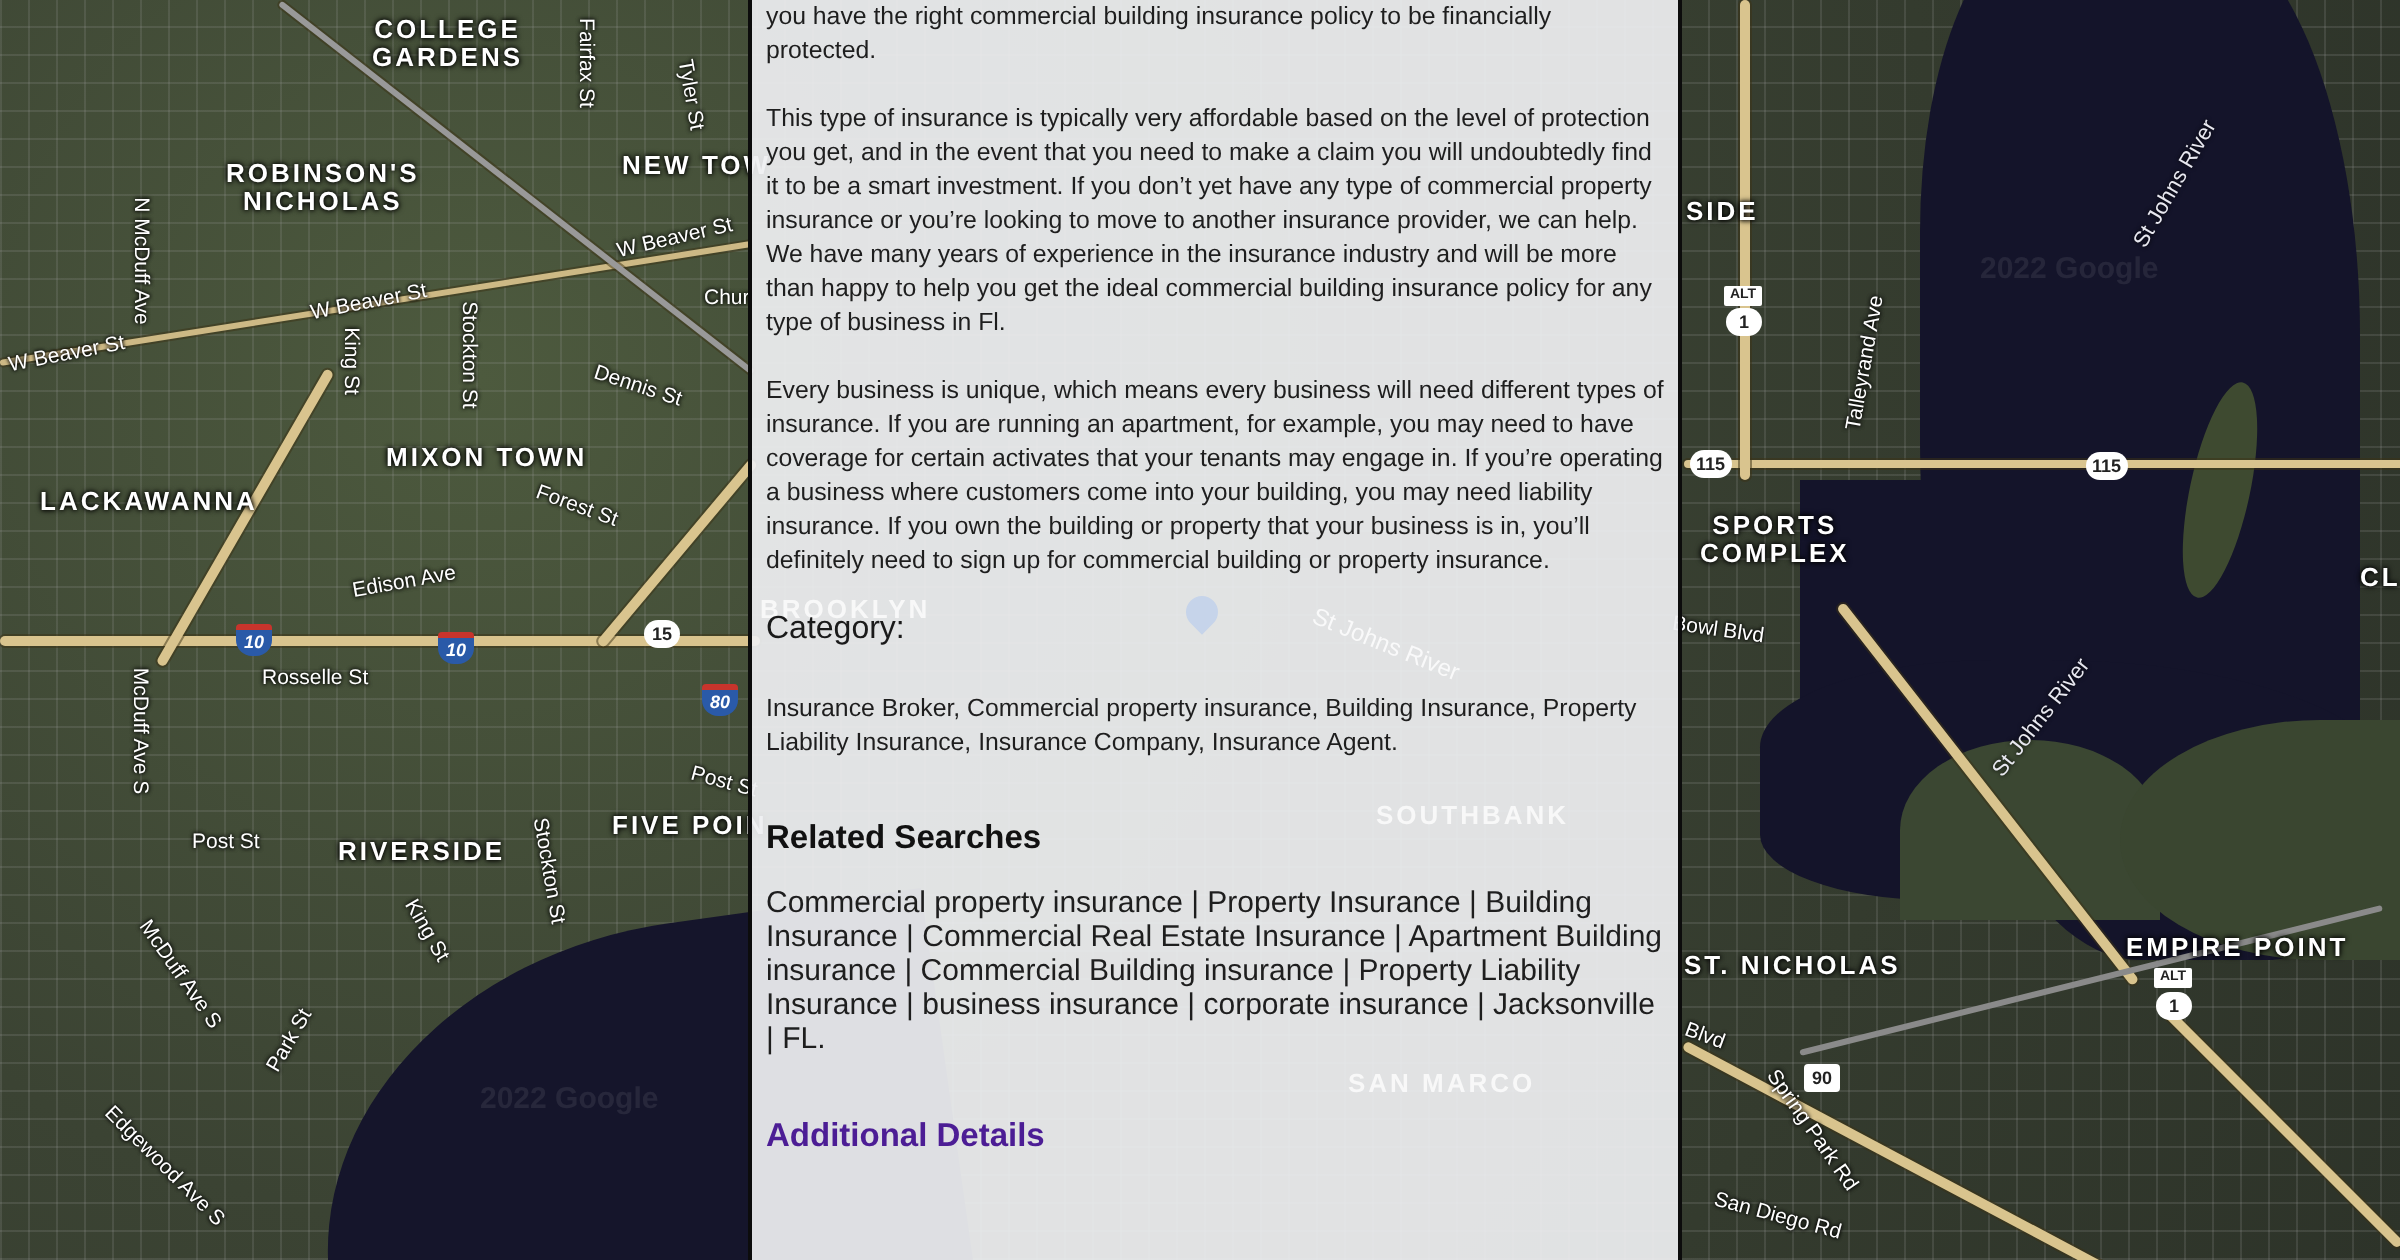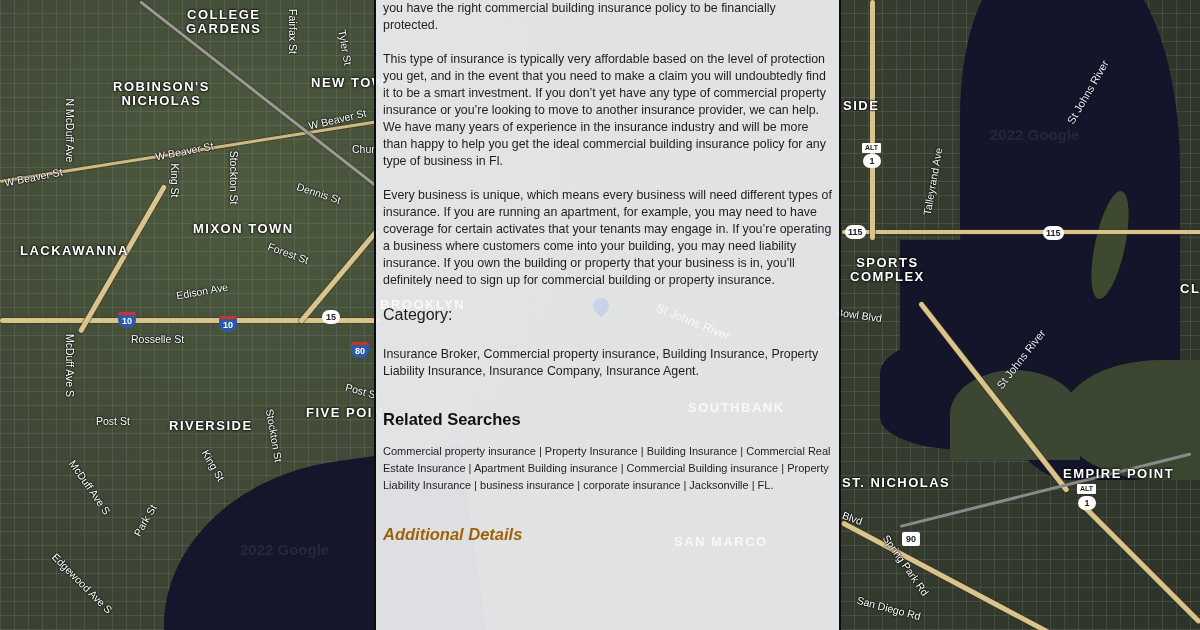--- a/index.html
+++ b/index.html
@@ -63,21 +63,21 @@
       position: absolute; color: #e8e8f0; font-size: 11px; white-space: nowrap;
       text-shadow: 0 0 2px #000;
     }
     .shield {
       position: absolute; font-size: 9px; font-weight: bold; text-align: center;
       line-height: 14px; height: 14px; min-width: 18px; border-radius: 7px;
       background: #fff; color: #222; padding: 0 3px;
     }
     .shield.interstate {
       background: #2a5aa8; color: #fff; border-radius: 2px 2px 8px 8px;
-      border-top: 3px solid #c8342c; height: 16px; line-height: 12px;
+      border-top: 3px solid #c8342c; height: 16px; line-height: 12px; font-style: italic;
     }
     .watermark {
       position: absolute; color: rgba(255,255,255,0.08); font-size: 15px; font-weight: bold;
     }
 
     
     .panel {
       position: absolute; left: 374px; top: 0; width: 467px; height: 630px;
       background: rgba(238,239,241,0.93);
       border-left: 2px solid #0c0c0c; border-right: 2px solid #0c0c0c;
@@ -102,22 +102,22 @@
       font-size: 12.4px; line-height: 17px; margin-bottom: 17px;
     }
     .para.first { margin-top: 0; }
     .category-heading {
       font-size: 16px; font-weight: normal; margin-top: 5px; margin-bottom: 22px; color: #1a1a1a;
     }
     .category-list { font-size: 12.4px; line-height: 17px; margin-bottom: 30px; }
     .section-heading {
       font-size: 16.5px; font-weight: bold; color: #111; margin-bottom: 15px; line-height: 18px;
     }
-    .related-list { font-size: 11px; line-height: 17px; margin-bottom: 32px; }
-    .details-heading { font-size: 16.5px; font-weight: bold; color: #a16207; line-height: 16px; font-style: italic; }
+    .related-list { font-size: 15px; line-height: 17px; margin-bottom: 32px; }
+    .details-heading { font-size: 16.5px; font-weight: bold; color: #4c1d95; line-height: 16px; }
     .detail-row { line-height: 20px; }
     .detail-key-bold { font-size: 17px; font-weight: bold; color: #111; }
     .detail-key { font-size: 16px; color: #1a1a1a; }
     .detail-val { font-size: 12.4px; color: #1e1e1e; }
     .detail-row.payment { margin-top: 12px; }
   </style>
 </head>
 <body>
 
 <div class="map">

